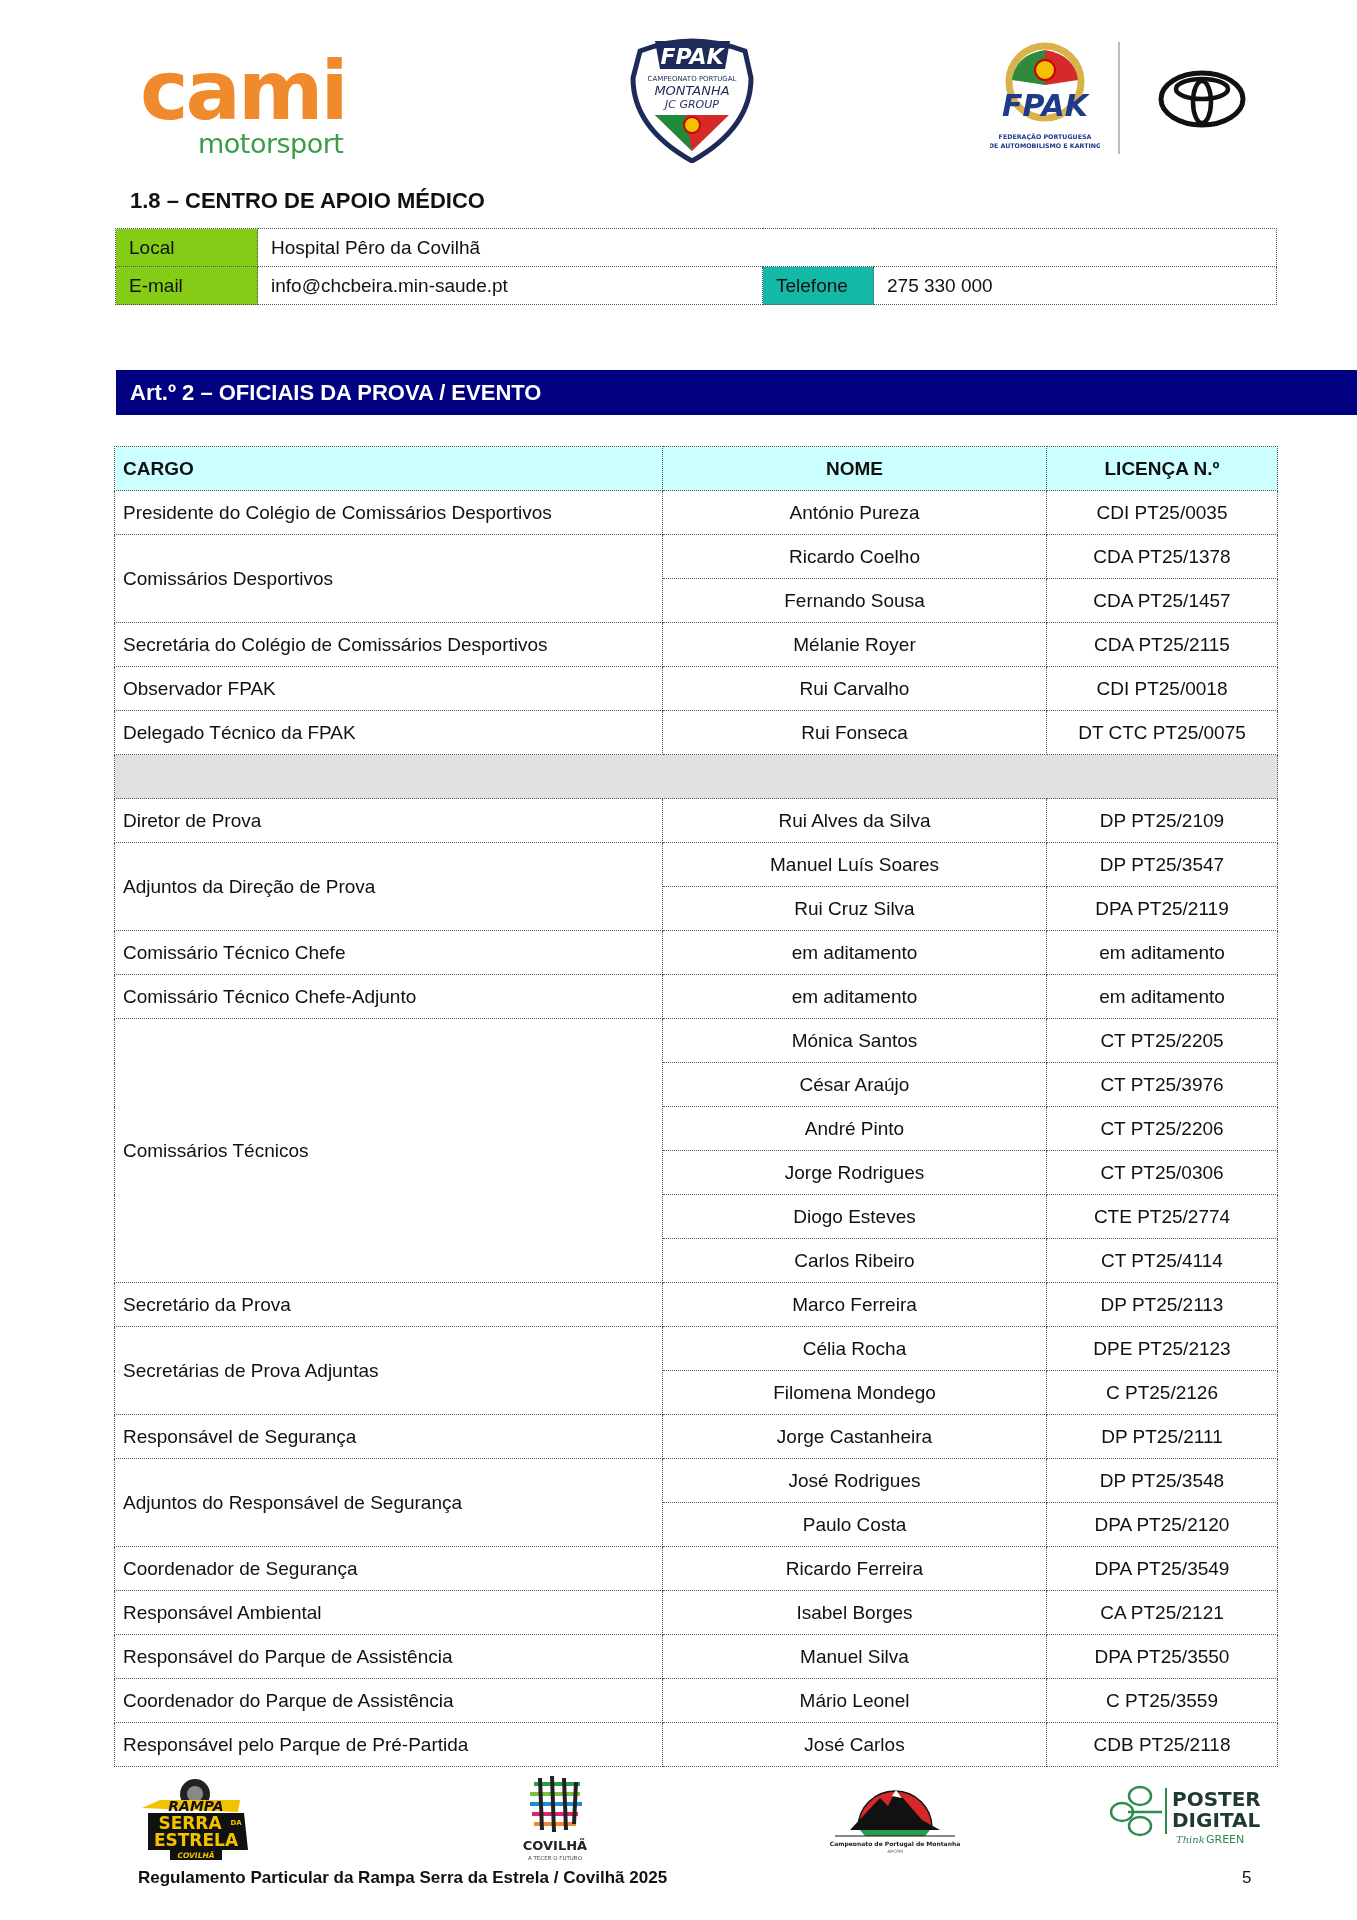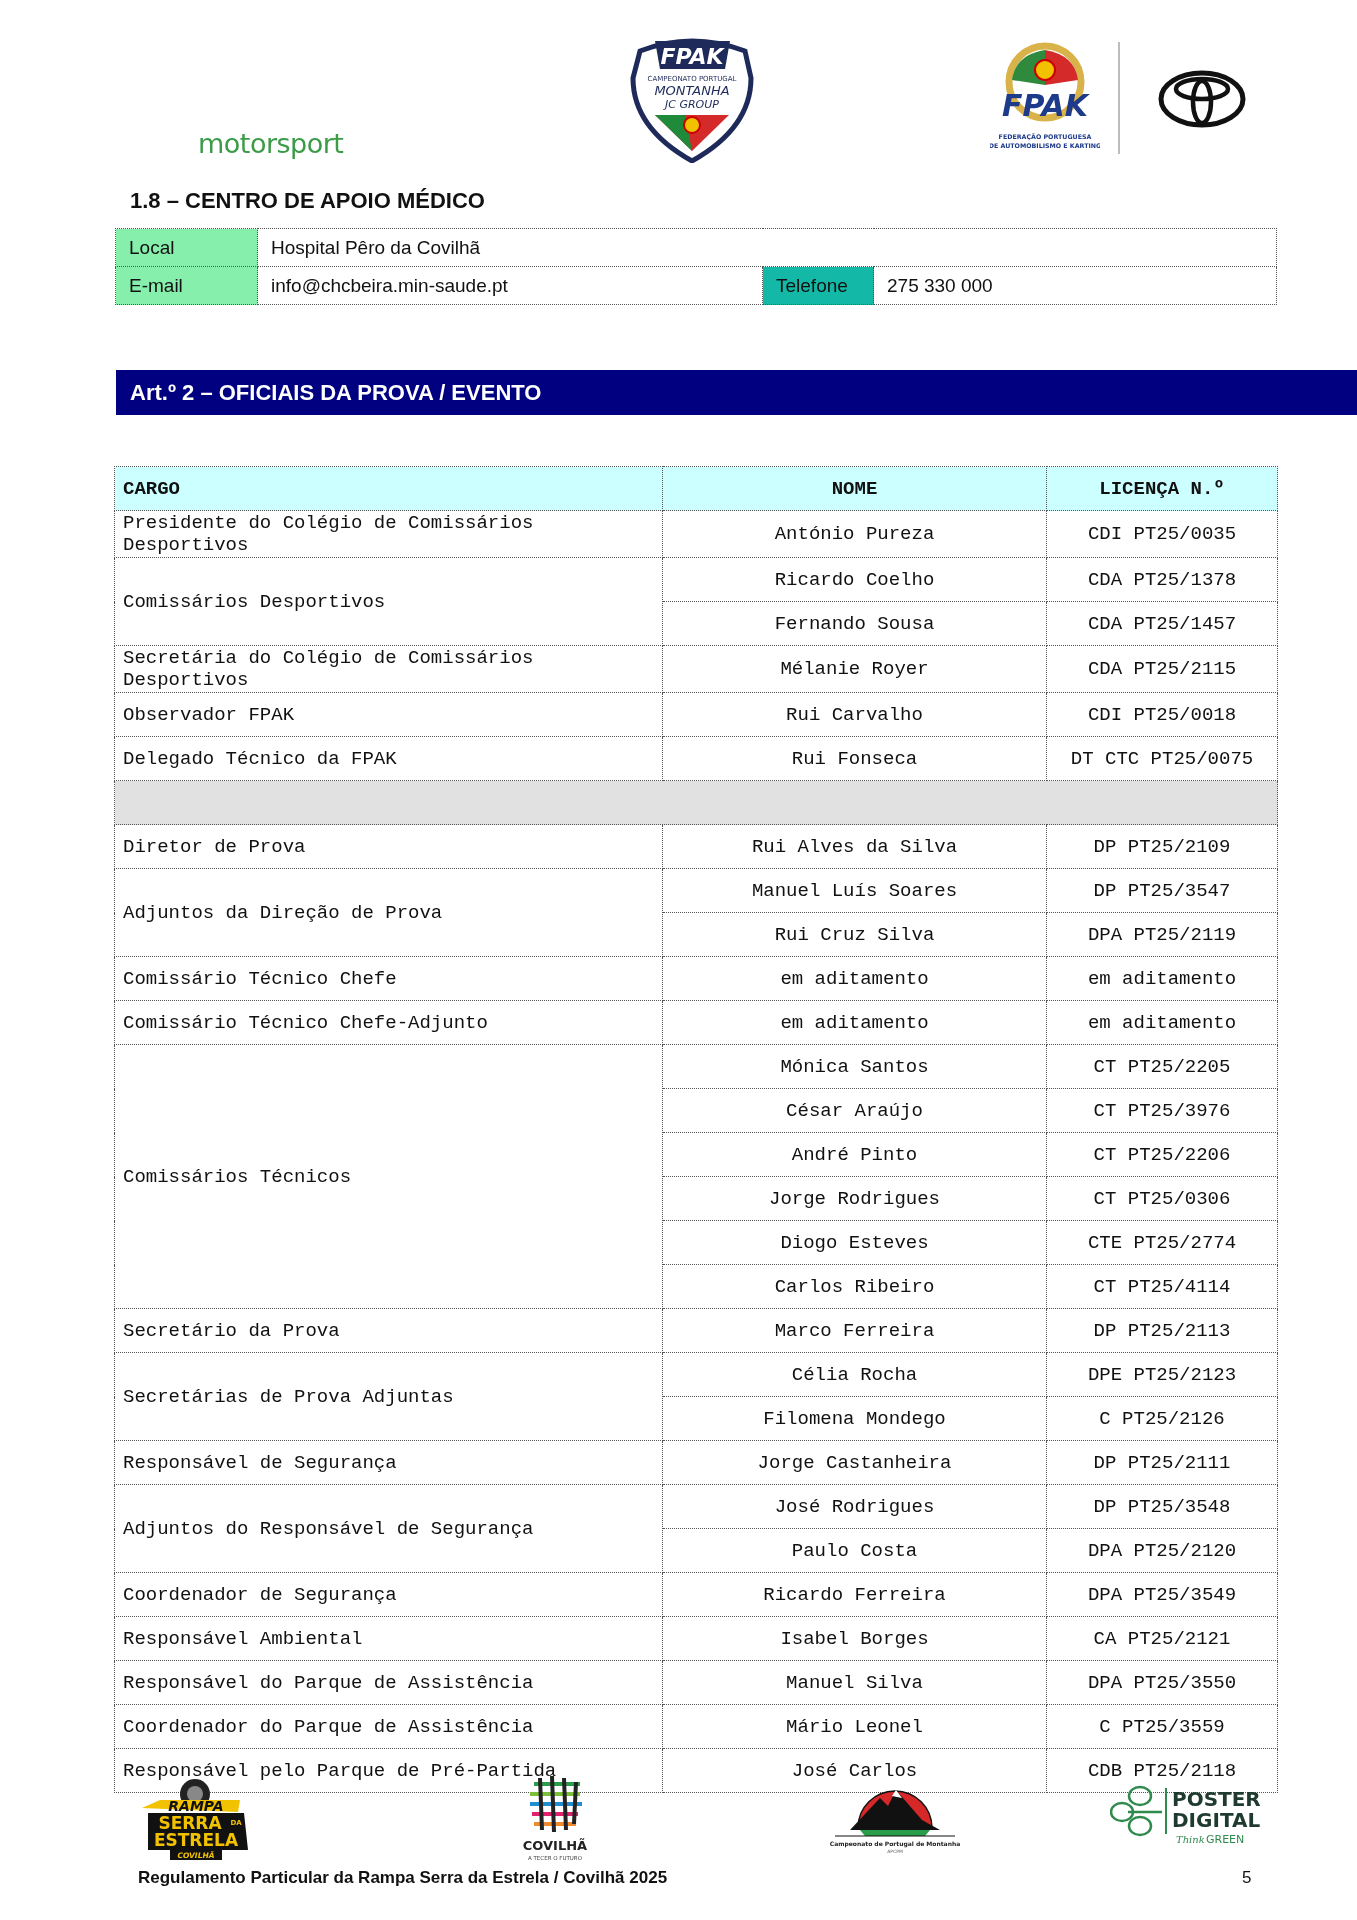--- a/index.html
+++ b/index.html
@@ -19,28 +19,28 @@
   .logo-toyota { position: absolute; left: 1158px; top: 70px; width: 88px; height: 58px; }
 
   
   .sec-title { position: absolute; left: 130px; top: 188px; font-size: 22px; font-weight: bold; color: #111; }
 
   table { border-collapse: collapse; }
   td, th { border: 1px dotted #555; }
 
   .info-table { position: absolute; left: 115px; top: 228px; width: 1162px; }
   .info-table td { height: 37px; font-size: 19px; padding: 0 0 0 13px; }
-  .info-table td.lbl { background: #86efac; width: 128px; }
+  .info-table td.lbl { background: #84cc16; width: 128px; }
   .info-table td.lbl2 { background: #14b8a6; width: 97px; }
 
   .art-banner { position: absolute; left: 116px; top: 370px; width: 1262px; height: 45px;
                 background: #000080; color: #ffffff; font-weight: bold; font-size: 22px;
                 box-sizing: border-box; padding-left: 14px; line-height: 45px; }
 
-  .off-table { position: absolute; left: 114px; top: 466px; width: 1164px; table-layout: fixed; font-family: Liberation Mono, monospace; }
+  .off-table { position: absolute; left: 114px; top: 446px; width: 1164px; table-layout: fixed; }
   .off-table th { background: #ccffff; height: 41px; font-size: 19px; font-weight: bold; }
   .off-table td { height: 41px; font-size: 19px; }
   .off-table .c1 { text-align: left; padding-left: 8px; width: 538px; }
   .off-table .c2 { text-align: center; width: 381px; }
   .off-table .c3 { text-align: center; }
   .off-table tr.sep td { background: #e1e1e1; }
 
   
   .f-logo { position: absolute; }
   .f-rampa { left: 140px; top: 1778px; width: 110px; height: 82px; }
@@ -48,20 +48,21 @@
   .f-cpm { left: 830px; top: 1780px; width: 130px; height: 75px; }
   .f-poster { left: 1110px; top: 1782px; width: 150px; height: 70px; }
 
   .footer-text { position: absolute; left: 138px; top: 1868px; font-size: 17px; font-weight: bold; text-align: right; }
   .page-num { position: absolute; left: 1242px; top: 1868px; font-size: 17px; }
 </style>
 </head>
 <body>
 
 <div class="logo-cami">
+  <div class="cami-word">cami</div>
   <div class="cami-sub">motorsport</div>
 </div>
 
 <svg class="logo-cpm" viewBox="0 0 135 130">
   <path d="M15 18 Q67 -2 120 18 L126 45 Q126 95 67 128 Q8 95 8 45 Z" fill="#ffffff" stroke="#1e2a5a" stroke-width="5"></path>
   <path d="M30 8 L105 8 L100 36 L35 36 Z" fill="#1e2a5a"></path>
   <text x="67" y="31" text-anchor="middle" font-family="DejaVu Sans, sans-serif" font-weight="bold" font-style="italic" font-size="22" fill="#ffffff">FPAK</text>
   <text x="67" y="48" text-anchor="middle" font-family="DejaVu Sans, sans-serif" font-size="7" fill="#1e2a5a">CAMPEONATO PORTUGAL</text>
   <text x="67" y="62" text-anchor="middle" font-family="DejaVu Sans, sans-serif" font-style="italic" font-size="13" fill="#1e2a5a">MONTANHA</text>
   <text x="67" y="75" text-anchor="middle" font-family="DejaVu Sans, sans-serif" font-style="italic" font-size="11" fill="#1e2a5a">JC GROUP</text>

